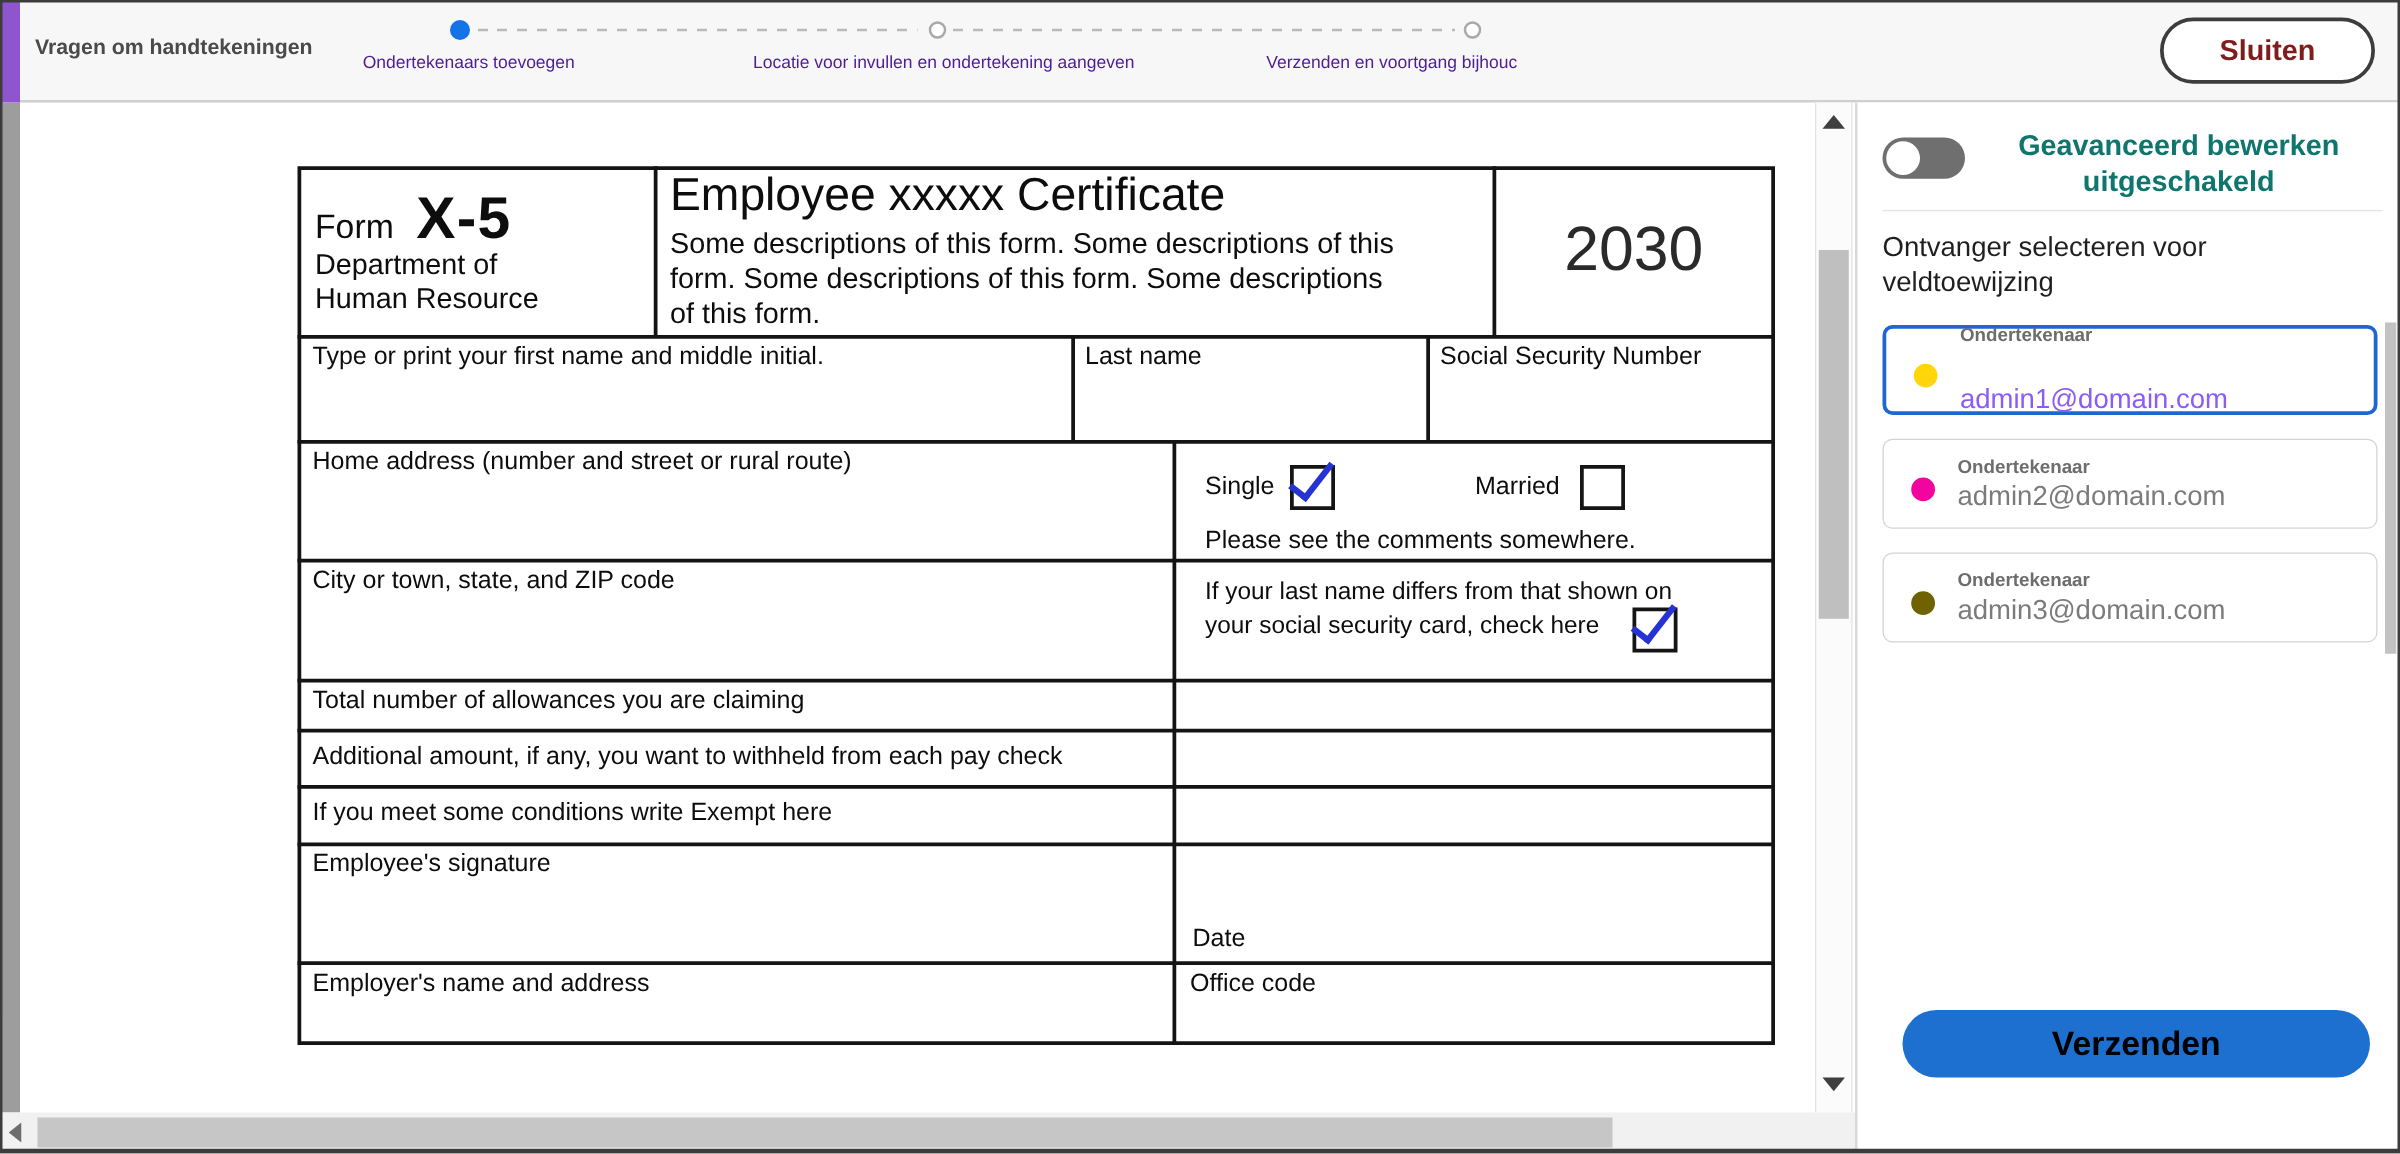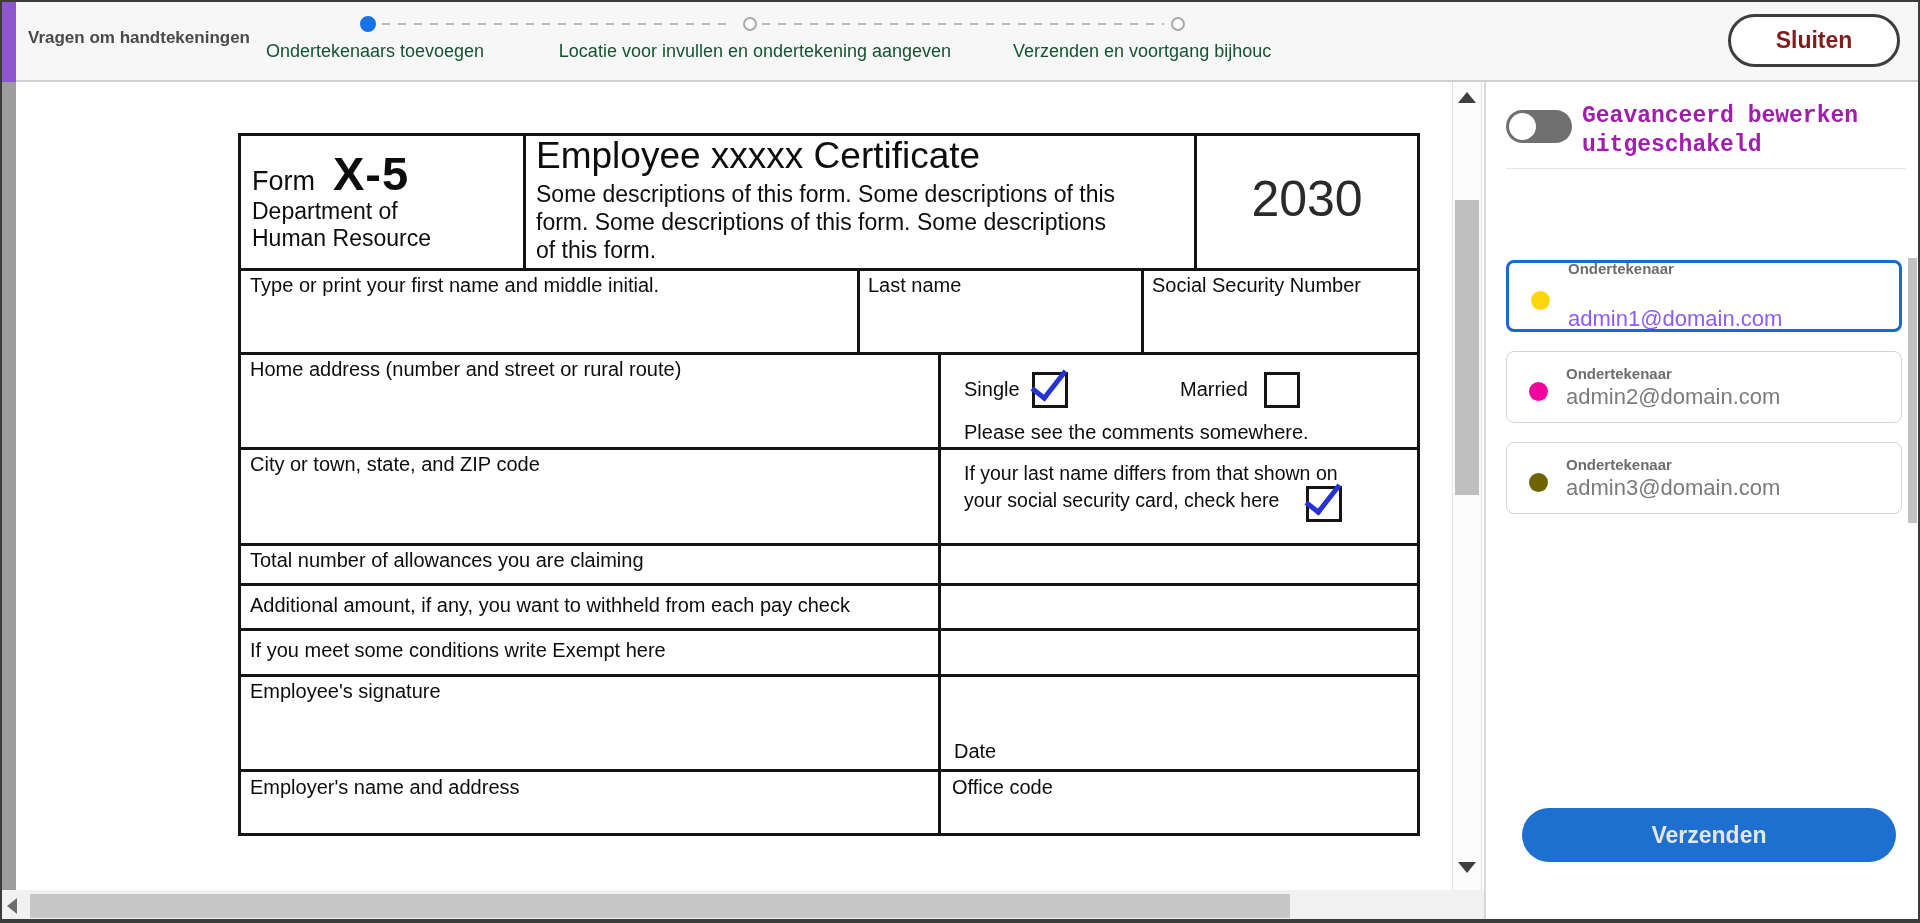--- a/index.html
+++ b/index.html
@@ -12,21 +12,21 @@
   .topbar{left:0;top:0;width:1920px;height:82px;background:#f7f7f7;border-bottom:2px solid #cfcfcf;box-sizing:border-box;z-index:5;}
   .accent{left:0;top:0;width:16px;height:82px;background:#8f55cf;z-index:6;}
   .app-title{left:28px;top:28px;font-size:17px;font-weight:bold;color:#4a4a4a;z-index:6;white-space:nowrap;}
   .step-dash{top:23px;height:2px;z-index:6;
      background:repeating-linear-gradient(90deg,#b9b9b9 0 8px,transparent 8px 16px);}
   .dash1{left:382px;width:352px;}
   .dash2{left:762px;width:402px;}
   .step-circle{top:17px;width:14px;height:14px;border-radius:50%;background:#ffffff;border:2px solid #a9a9a9;box-sizing:border-box;z-index:7;}
   .step-circle.active{background:#1473e6;border-color:#1473e6;width:16px;height:16px;top:16px;}
   .c1{left:360px;} .c2{left:743px;} .c3{left:1171px;}
-  .step-label{top:41px;font-size:18px;color:#14532d;z-index:6;white-space:nowrap;}
+  .step-label{top:41px;font-size:14px;color:#4c1d95;z-index:6;white-space:nowrap;}
   .sl1{left:225px;width:300px;text-align:center;}
   .sl2{left:505px;width:500px;text-align:center;}
   .sl3{left:1013px;width:330px;text-align:left;}
   .btn-close{left:1728px;top:14px;width:172px;height:53px;background:#ffffff;border:3px solid #3d3d3d;border-radius:28px;
      box-sizing:border-box;display:flex;align-items:center;justify-content:center;
      font-size:23px;font-weight:bold;color:#7f1d1d;cursor:pointer;z-index:7;}
   
   .left-rail{left:0;top:82px;width:16px;height:808px;background:#9d9d9d;z-index:4;}
   .doc-page{left:16px;top:82px;width:1436px;height:808px;background:#ffffff;z-index:1;}
   .vsb{left:1452px;top:82px;width:30px;height:808px;background:#fbfbfb;border-left:1px solid #e3e3e3;border-right:1px solid #e3e3e3;box-sizing:border-box;z-index:5;}
@@ -36,34 +36,34 @@
   .tri-left{width:0;height:0;border-top:8px solid transparent;border-bottom:8px solid transparent;border-right:10px solid #6d6d6d;z-index:7;}
   .vsb-up{left:1458px;top:92px;}
   .vsb-down{left:1458px;top:862px;}
   .hsb{left:0;top:890px;width:1484px;height:31px;background:#f1f1f1;z-index:5;}
   .hsb-left{left:7px;top:898px;}
   .hsb-thumb{left:30px;top:894px;width:1260px;height:24px;background:#c6c6c6;z-index:6;}
   
   .sidebar{left:1484px;top:82px;width:436px;height:839px;background:#ffffff;border-left:2px solid #d9d9d9;box-sizing:border-box;z-index:5;}
   .toggle{left:1506px;top:110px;width:66px;height:33px;border-radius:17px;background:#6f6f6f;z-index:6;cursor:pointer;}
   .toggle-knob{position:absolute;left:3px;top:3px;width:27px;height:27px;border-radius:50%;background:#ffffff;}
-  .adv-label{left:1582px;top:102px;width:322px;font-size:23px;font-weight:bold;color:#a21caf;line-height:29px;z-index:6;font-family:Liberation Mono, monospace;}
+  .adv-label{left:1582px;top:102px;width:322px;font-size:23px;font-weight:bold;color:#0f766e;text-align:center;line-height:29px;z-index:6;}
   .side-divider{left:1506px;top:168px;width:400px;height:1px;background:#e4e4e4;z-index:6;}
   .subheading{left:1506px;top:184px;width:330px;font-size:22px;color:#1f1f1f;line-height:28px;z-index:6;}
   .card{left:1506px;width:396px;height:72px;border:1px solid #d4d4d4;border-radius:8px;background:#ffffff;box-sizing:border-box;
         display:flex;align-items:center;padding-left:22px;gap:18px;z-index:6;cursor:pointer;}
   .card.selected{border:3px solid #1e66d2;}
   .card1{top:260px;} .card2{top:351px;} .card3{top:442px;}
   .dot{width:19px;height:19px;border-radius:50%;flex:0 0 auto;margin-top:8px;}
   .card-text{display:flex;flex-direction:column;line-height:1.15;}
   .role{font-size:15px;font-weight:bold;color:#6d6d6d;}
   .email{font-size:22px;color:#7b7b7b;margin-top:2px;}
   .card.selected .email{color:#8b5cf6;font-weight:normal;margin-top:29px;}
-  .btn-send{left:1522px;top:808px;width:374px;height:54px;border-radius:28px;background:#1d70cf;color:#e5e5e5;
-     display:flex;align-items:center;justify-content:center;font-size:23px;font-weight:bold;z-index:6;cursor:pointer;}
+  .btn-send{left:1522px;top:808px;width:374px;height:54px;border-radius:28px;background:#1d70cf;color:#000000;
+     display:flex;align-items:center;justify-content:center;font-size:27px;font-weight:bold;z-index:6;cursor:pointer;}
   .side-sb{left:1908px;top:258px;width:9px;height:265px;background:#c2c2c2;z-index:7;}
   
   .ftable{left:238px;top:133px;width:1182px;height:703px;border:3px solid #141414;box-sizing:border-box;z-index:2;}
   .hline{height:3px;background:#141414;left:238px;width:1182px;z-index:3;}
   .vline{width:3px;background:#141414;z-index:3;}
   .ft{z-index:3;color:#0d0d0d;}
   .lbl{font-size:20px;white-space:nowrap;}
   .form-cell{left:252px;top:146px;display:flex;align-items:baseline;}
   .form-word{font-size:27px;}
   .form-num{font-size:47px;font-weight:bold;margin-left:18px;letter-spacing:1px;}
@@ -163,20 +163,21 @@
   <div class="abs ft lbl" style="left:250px;top:776px">Employer's name and address</div>
   <div class="abs ft lbl" style="left:952px;top:776px">Office code</div>
 
   <div class="abs sidebar"></div>
 
   <div class="abs toggle">
     <div class="toggle-knob"></div>
   </div>
   <div class="abs adv-label">Geavanceerd bewerken uitgeschakeld</div>
   <div class="abs side-divider"></div>
+  <div class="abs subheading">Ontvanger selecteren voor veldtoewijzing</div>
 
   <div class="abs card card1 selected">
     <span class="dot" style="background-color: rgb(255, 214, 10);"></span>
     <span class="card-text">
       <span class="role">Ondertekenaar</span>
       <span class="email">admin1@domain.com</span>
     </span>
   </div>
   <div class="abs card card2">
     <span class="dot" style="background-color: rgb(242, 5, 159);"></span>

